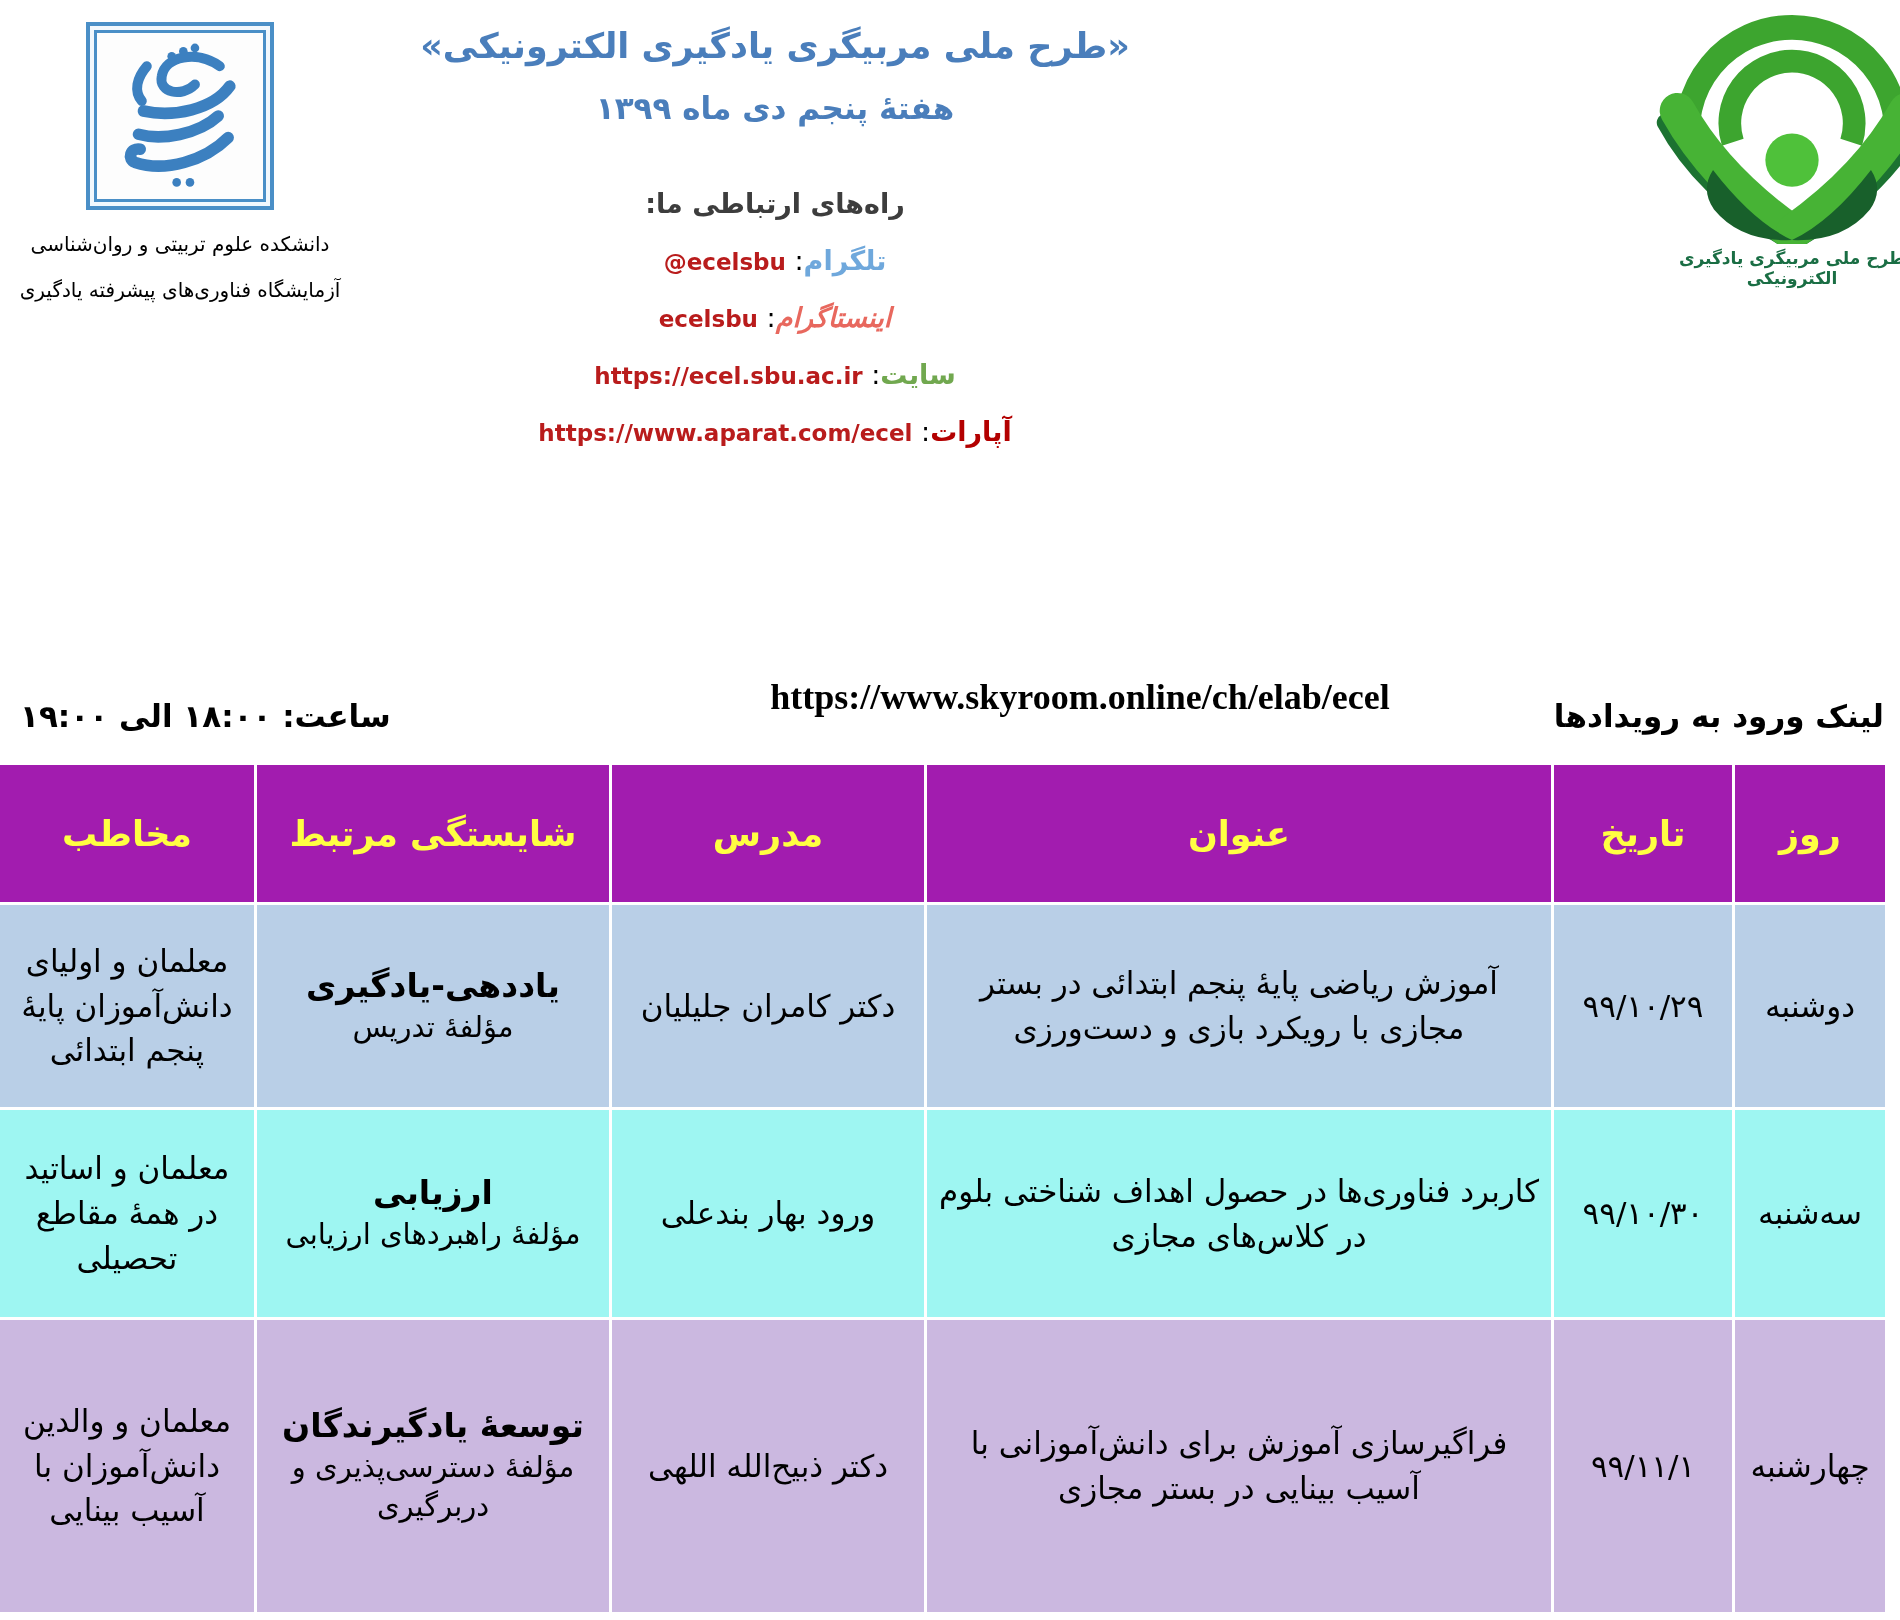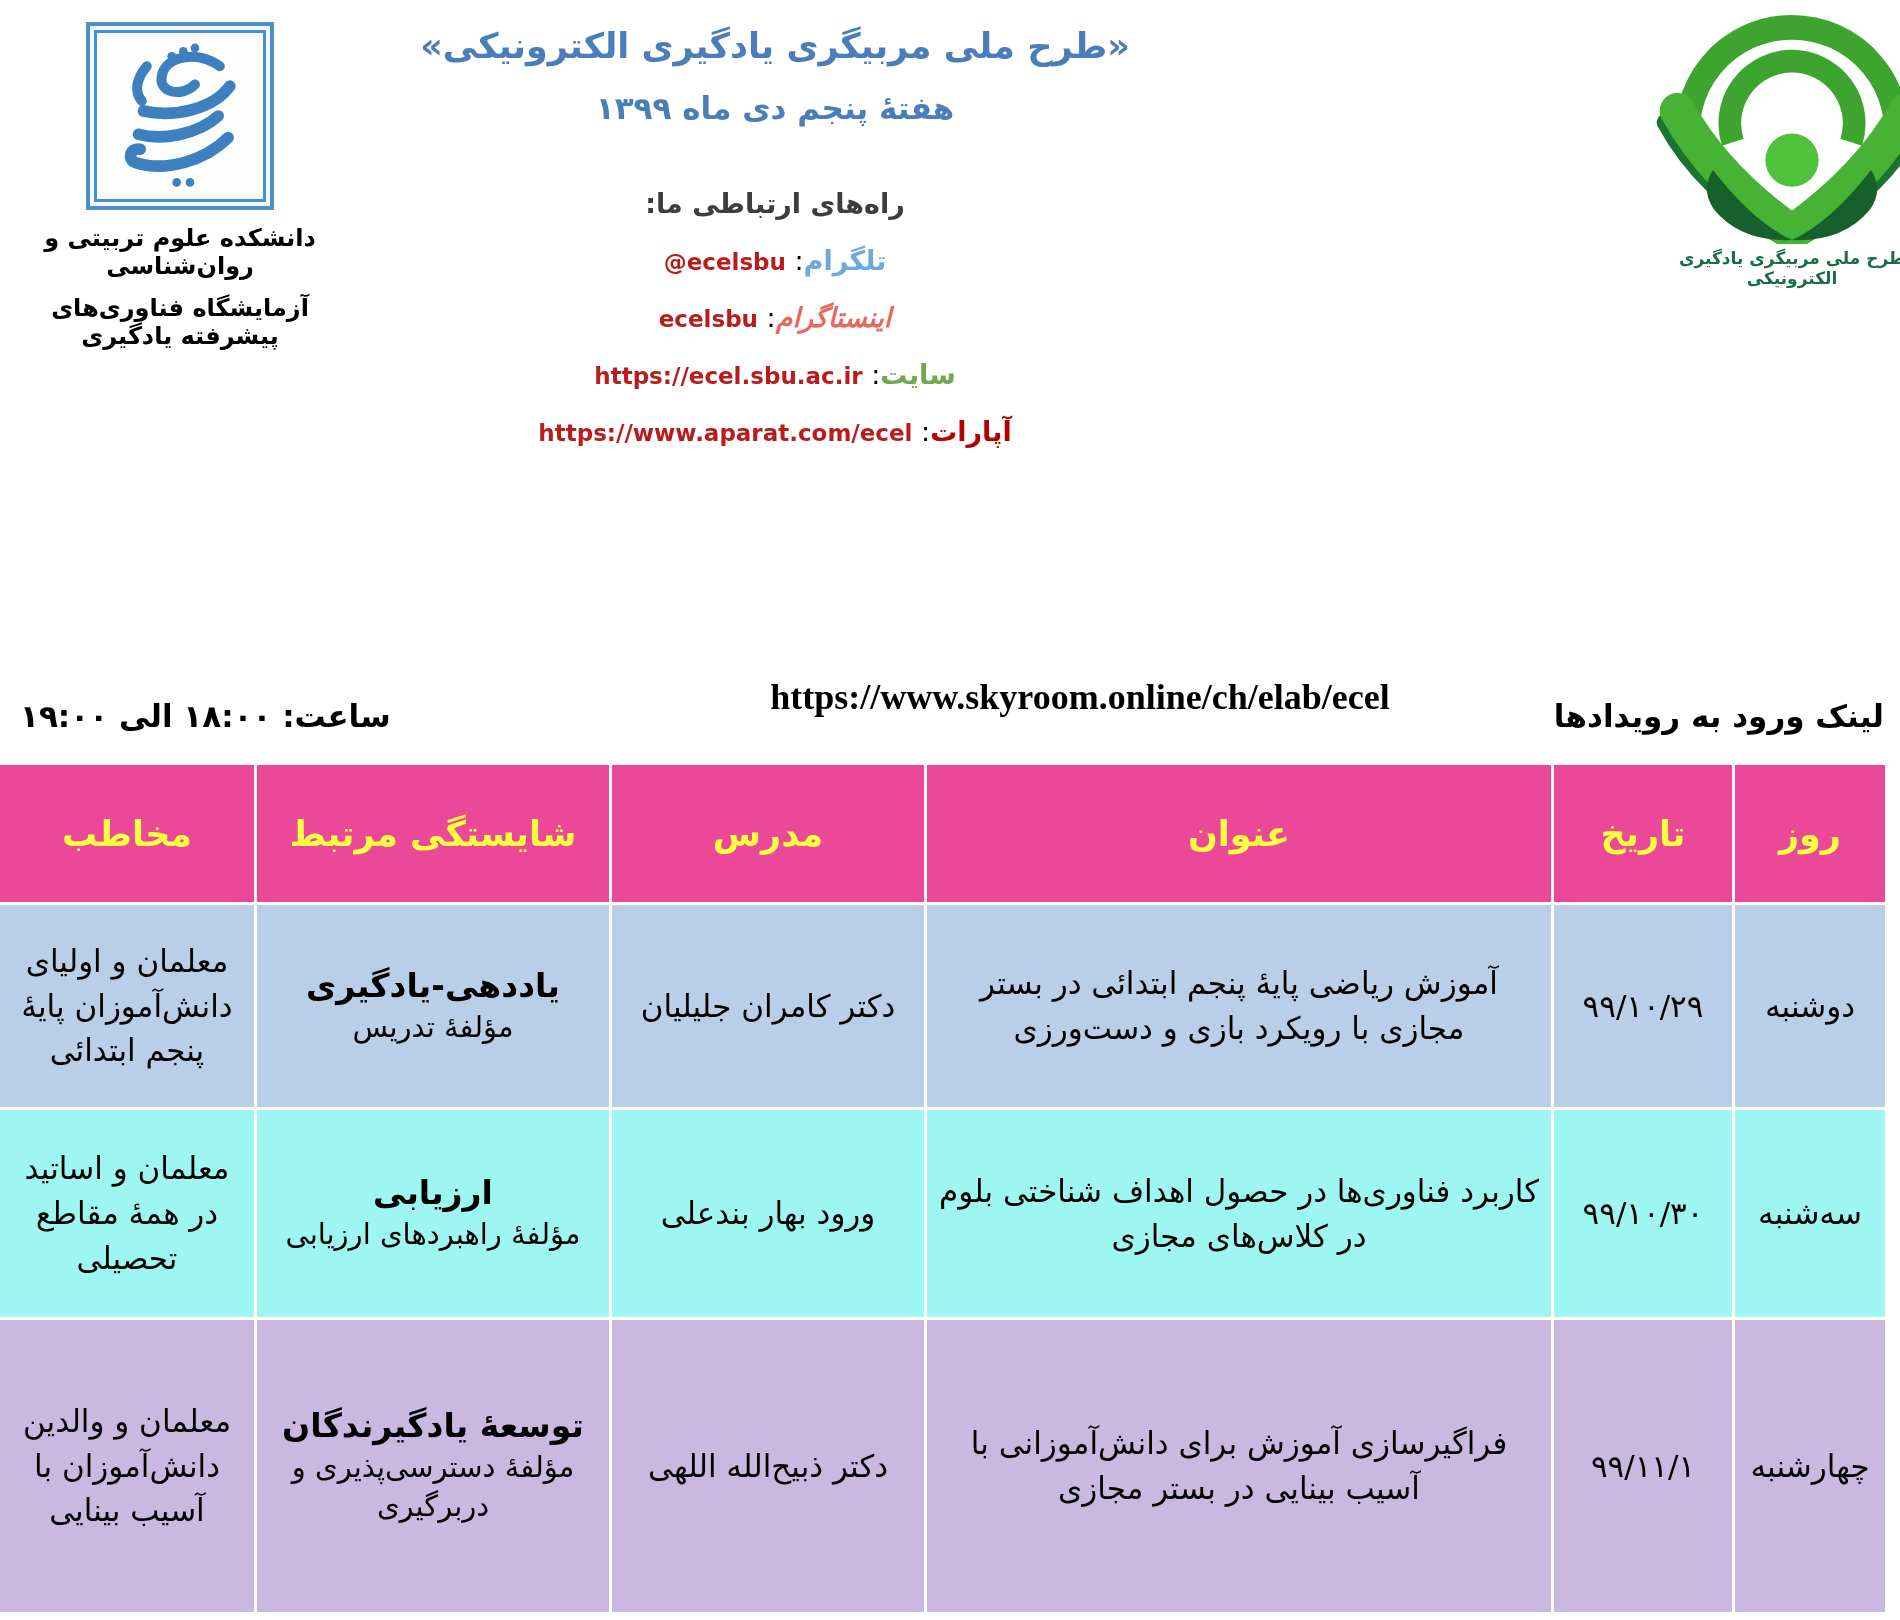--- a/index.html
+++ b/index.html
@@ -3,21 +3,21 @@
 <meta charset="utf-8">
 <style>
   html,body{margin:0;padding:0;background:#fff;}
   .page{position:relative;width:1900px;height:1620px;background:#fff;overflow:hidden;
         font-family:"DejaVu Sans",sans-serif;color:#000;}
 
   
   .sbu-block{position:absolute;left:18px;top:22px;width:324px;text-align:center;}
   .sbu-frame{display:inline-block;border:4px solid #4a8fc7;padding:4px;background:#f2f8fd;}
   .sbu-frame-inner{border:3px solid #4a8fc7;width:166px;height:166px;background:#fdfdfd;}
-  .sbu-cap{font-weight:bold;font-size:24px;margin-top:14px;direction:rtl;}
+  .sbu-cap{font-weight:normal;font-size:20px;margin-top:22px;direction:rtl;}
 
   
   .title-block{position:absolute;left:420px;top:26px;width:710px;text-align:center;direction:rtl;}
   .main-title{font-size:35px;font-weight:bold;color:#4a7ebb;line-height:1.15;}
   .subtitle{font-size:31px;font-weight:bold;color:#4a7ebb;margin-top:24px;}
   .contact-heading{font-size:27px;font-weight:bold;color:#3d3d3d;margin-top:62px;}
   .contact-line{font-size:27px;margin-top:26px;direction:rtl;}
   .contact-label{font-weight:bold;}
   .contact-line .lbl-telegram{color:#6fa8dc;}
   .contact-line .lbl-instagram{color:#e8685e;font-style:italic;}
@@ -34,21 +34,21 @@
   .info-url{position:absolute;left:600px;top:676px;width:960px;text-align:center;
             font-family:"Liberation Serif","DejaVu Serif",serif;font-weight:bold;font-size:36px;}
   .info-link-label{position:absolute;right:16px;top:698px;font-size:31px;font-weight:bold;direction:rtl;}
 
   
   .sched{position:absolute;left:15px;top:765px;width:1870px;direction:rtl;
          display:grid;grid-template-columns:150px 178px 624px 312px 352px 254px;
          grid-template-rows:137px 202px 207px 292px;gap:3px;background:#fff;}
   .cell{display:flex;flex-direction:column;align-items:center;justify-content:center;
         text-align:center;padding:4px 10px;box-sizing:border-box;direction:rtl;}
-  .th{background:#ec4899;color:#ffff42;font-size:35px;font-weight:bold;}
+  .th{background:#a21caf;color:#ffff42;font-size:35px;font-weight:bold;}
   .r1{background:#b9cfe7;}
   .r2{background:#9ef6f2;}
   .r3{background:#cbb8e0;}
   .body-text{font-size:31px;line-height:1.45;}
   .comp-main{font-size:33px;font-weight:bold;line-height:1.3;}
   .comp-note{font-size:29px;line-height:1.35;}
 </style>
 </head>
 <body>
 

